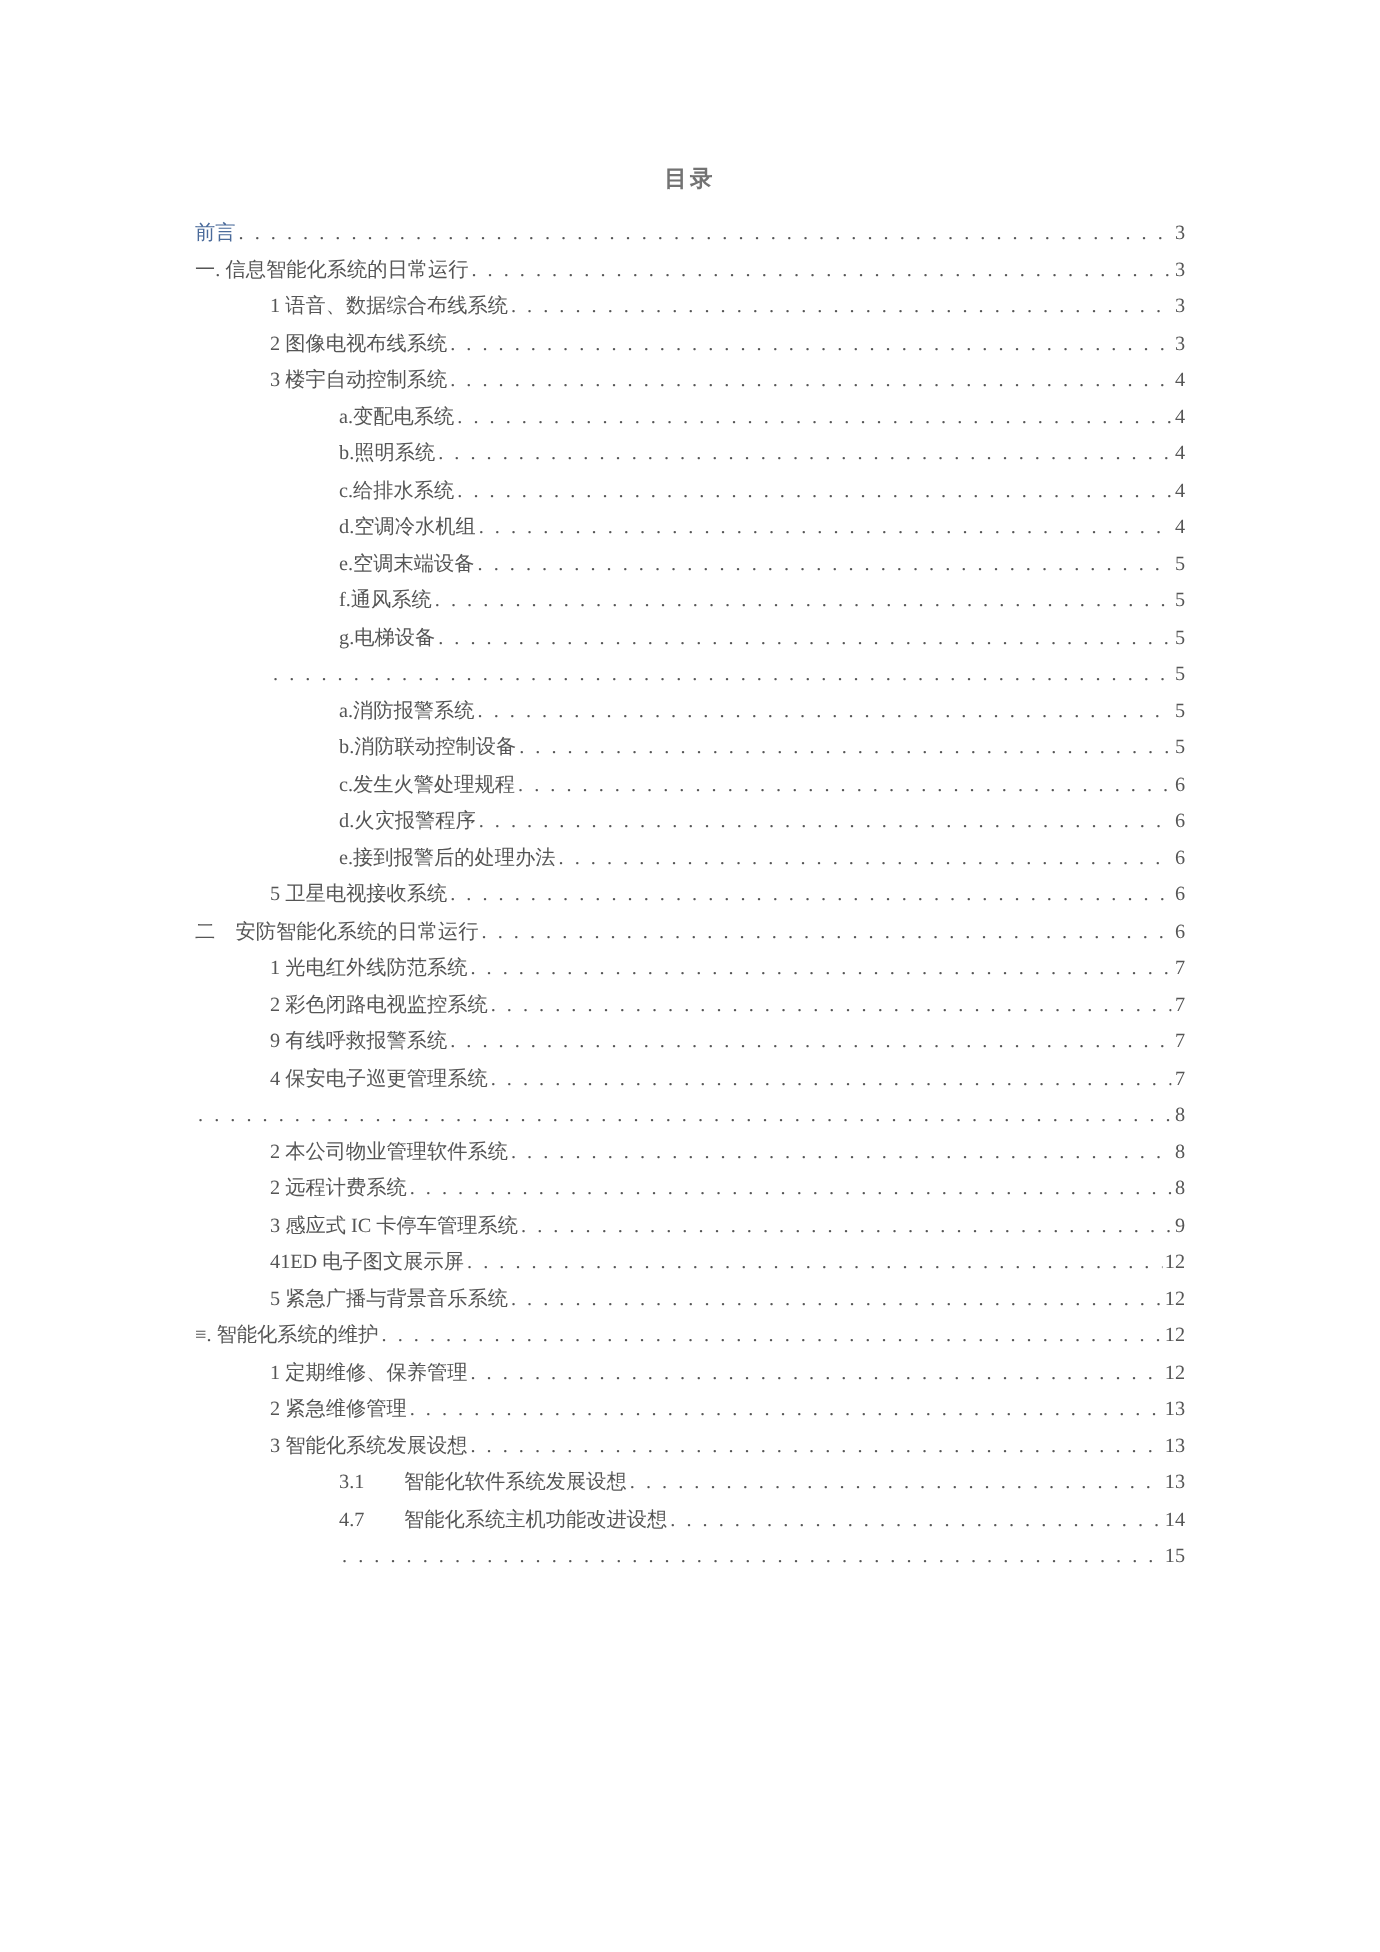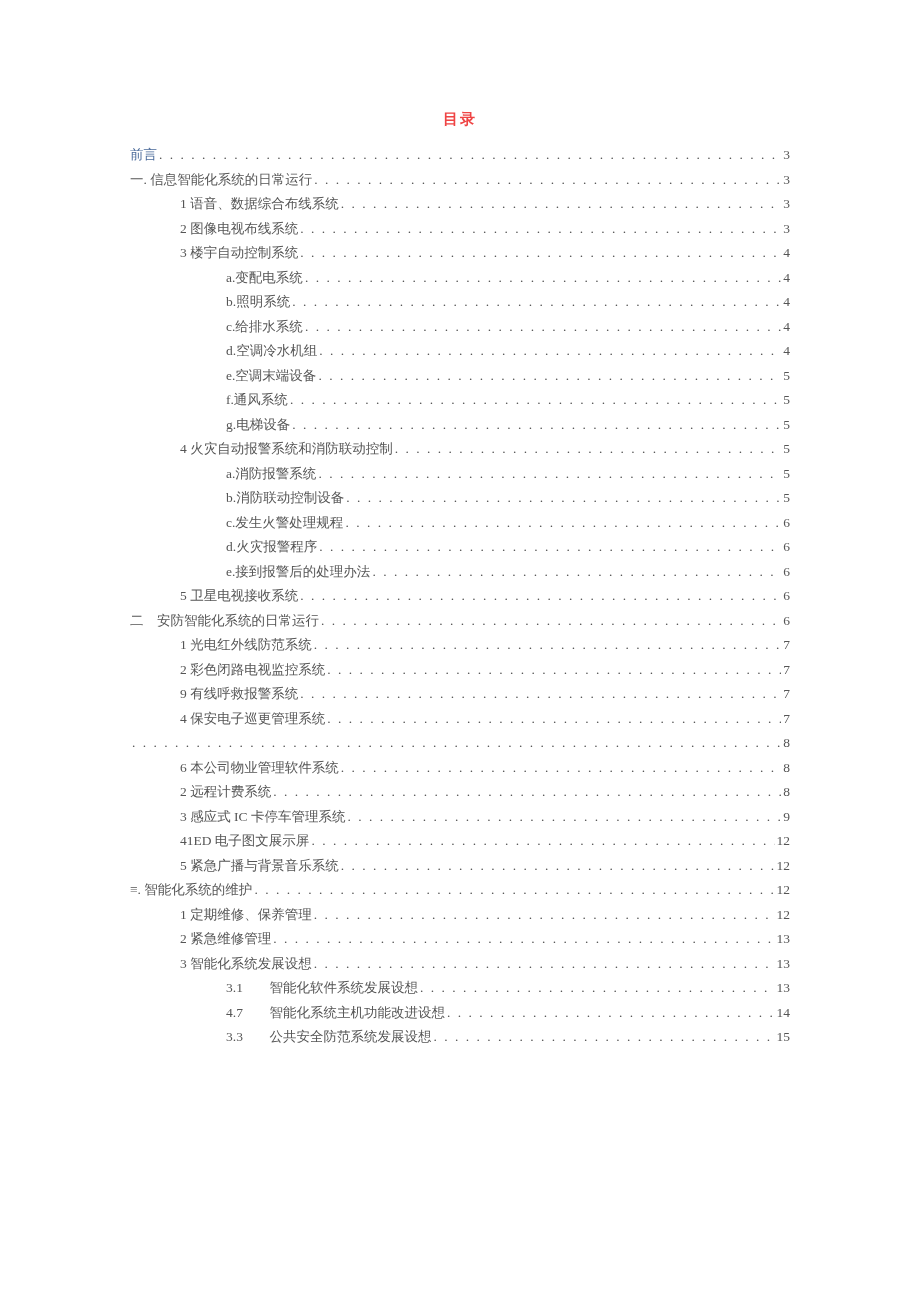--- a/index.html
+++ b/index.html
@@ -9,21 +9,21 @@
       background: #ffffff;
       font-family: "SimSun", "宋体", serif;
       font-size: 14px;
       color: #333333;
       padding: 110px 130px 0 130px;
     }
     .toc-title {
       text-align: center;
       font-size: 15px;
       font-weight: bold;
-      color: #ef4444;
+      color: #737373;
       margin-bottom: 14px;
       letter-spacing: 2px;
     }
     .toc-line {
       display: flex;
       align-items: flex-start;
       white-space: nowrap;
       color: #555;
       line-height: 24.5px;
       font-size: 13.5px;
@@ -106,21 +106,20 @@
       <span class="toc-label"><span>f.通风系统</span></span>
       <span class="toc-dots"></span>
       <span class="toc-page"> 5</span>
     </div>
     <div class="toc-line lvl2">
       <span class="toc-label"><span>g.电梯设备</span><span> </span></span>
       <span class="toc-dots"></span>
       <span class="toc-page"> 5</span>
     </div>
     <div class="toc-line lvl1">
-      <span class="toc-label"><span>4 火灾自动报警系统和消防联动控制</span></span>
       <span class="toc-dots"></span>
       <span class="toc-page"> 5</span>
     </div>
     <div class="toc-line lvl2">
       <span class="toc-label"><span>a.消防报警系统</span><span> </span></span>
       <span class="toc-dots"></span>
       <span class="toc-page"> 5</span>
     </div>
     <div class="toc-line lvl2">
       <span class="toc-label"><span>b.消防联动控制设备</span><span> </span></span>
@@ -170,21 +169,21 @@
     <div class="toc-line lvl1">
       <span class="toc-label"><span>4 保安电子巡更管理系统</span></span>
       <span class="toc-dots"></span>
       <span class="toc-page"> 7</span>
     </div>
     <div class="toc-line lvl0">
       <span class="toc-dots"></span>
       <span class="toc-page"> 8</span>
     </div>
     <div class="toc-line lvl1">
-      <span class="toc-label"><span>6 本公司物业管理软件系统</span></span>
+      <span class="toc-label"><span>2 本公司物业管理软件系统</span></span>
       <span class="toc-dots"></span>
       <span class="toc-page"> 8</span>
     </div>
     <div class="toc-line lvl1">
       <span class="toc-label"><span>2 远程计费系统</span></span>
       <span class="toc-dots"></span>
       <span class="toc-page"> 8</span>
     </div>
     <div class="toc-line lvl1">
       <span class="toc-label"><span>3 感应式 IC 卡停车管理系统</span><span> </span></span>
@@ -225,17 +224,16 @@
       <span class="toc-label"><span class="num-part">3.1</span><span> </span><span>智能化软件系统发展设想</span><span> </span></span>
       <span class="toc-dots"></span>
       <span class="toc-page"> 13</span>
     </div>
     <div class="toc-line lvl2">
       <span class="toc-label"><span class="num-part">4.7</span><span> </span><span>智能化系统主机功能改进设想</span><span> </span></span>
       <span class="toc-dots"></span>
       <span class="toc-page"> 14</span>
     </div>
     <div class="toc-line lvl2">
-      <span class="toc-label"><span class="num-part">3.3</span><span> </span><span>公共安全防范系统发展设想</span><span> </span></span>
       <span class="toc-dots"></span>
       <span class="toc-page"> 15</span>
     </div>
   </div>
 
 </body></html>

